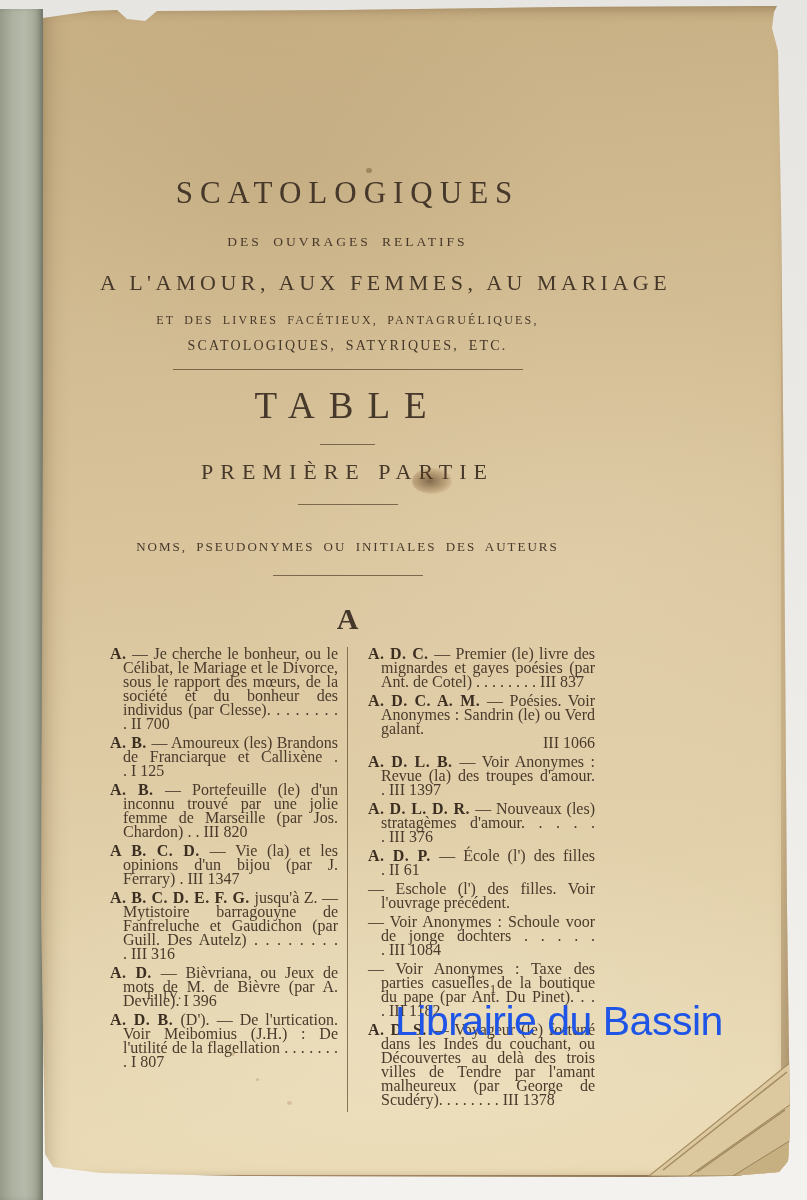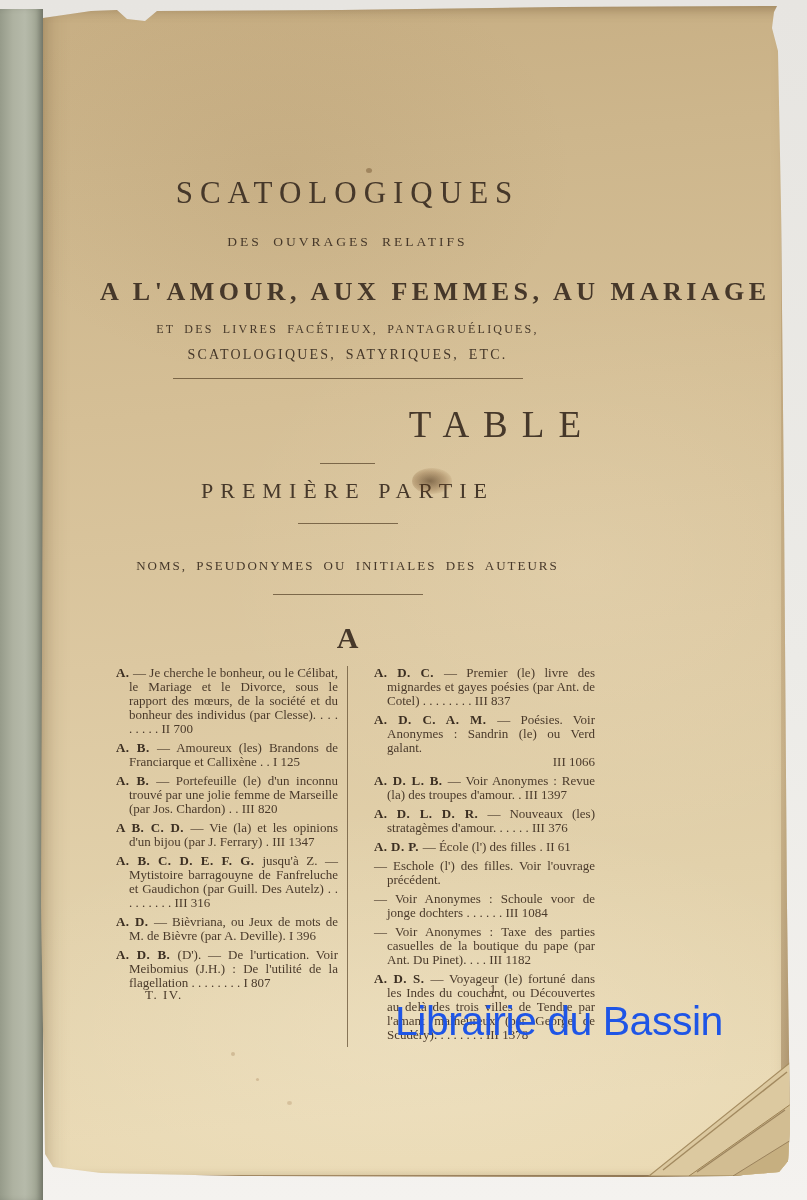--- a/index.html
+++ b/index.html
@@ -52,39 +52,39 @@
   }
   .dogear { position: absolute; right: 0; bottom: 3px; }
 
   
   .content {
     position: absolute; left: 59px; top: 170px; width: 495px;
     text-align: center; color: #46382a;
   }
   .title    { font-size: 31px; font-weight: normal; letter-spacing: 7px; line-height: 34px; }
   .sub1     { margin-top: 24px; font-size: 13.5px; letter-spacing: 3px; word-spacing: 5px; line-height: 15px; }
-  .sub2     { margin-top: 28px; font-size: 26px; font-weight: bold; letter-spacing: 4.5px; line-height: 29px; white-space: nowrap; }
+  .sub2     { margin-top: 19px; font-size: 22px; font-weight: normal; letter-spacing: 4.5px; line-height: 29px; white-space: nowrap; }
   .sub3     { margin-top: 16px; font-size: 12px; letter-spacing: 2.2px; word-spacing: 4px; line-height: 14px; }
   .sub4     { margin-top: 12px; font-size: 14px; letter-spacing: 2.2px; word-spacing: 4px; line-height: 14px; }
   .rule     { border: 0; border-top: 1.5px solid rgba(92,72,46,0.75); margin: 0 auto; }
   .rule1    { margin-top: 16px; width: 350px; }
   .rule2    { margin-top: 18px; width: 55px; }
   .rule3    { margin-top: 20px; width: 100px; }
   .rule4    { margin-top: 20px; width: 150px; }
-  .tabletitle { margin-top: 26px; font-size: 37px; font-weight: normal; letter-spacing: 14px; line-height: 40px; text-align: right; }
+  .tabletitle { margin-top: 16px; font-size: 37px; font-weight: normal; letter-spacing: 14px; line-height: 40px; }
   .parttitle  { margin-top: 14px; font-size: 22px; font-weight: normal; letter-spacing: 7px; line-height: 25px; }
   .sectiontitle { margin-top: 34px; font-size: 13px; letter-spacing: 2px; word-spacing: 4px; line-height: 16px; }
   .letter   { margin-top: 26px; font-size: 30px; font-weight: bold; line-height: 33px; }
 
   .columns { margin-top: 12px; display: flex; justify-content: space-between; text-align: left; }
   .col { width: 238px; }
   .col-right { width: 248px; border-left: 1px solid rgba(92,72,46,0.70); padding-left: 10px; }
   .entry {
-    margin: 0 0 5px 16px; text-indent: -13px; padding-left: 13px;
-    font-size: 13px; line-height: 14px; text-align: justify; color: #4a3a2b; font-family: Liberation Serif, serif;
+    margin: 0 0 5px 10px; text-indent: -13px; padding-left: 13px;
+    font-size: 16px; line-height: 14px; text-align: justify; color: #4a3a2b; font-family: Liberation Serif, serif;
   }
   .lbl { font-weight: bold; letter-spacing: 0.4px; color: #3c2f22; }
   .ref { white-space: nowrap; }
   .refline { display: block; text-align: right; }
 
   .footer-vol  { position: absolute; left: 104px; top: 981px; font-size: 13px; letter-spacing: 1.5px; color: #4a3a2b; }
   .footer-page { position: absolute; left: 442px; top: 975px; width: 20px; text-align: center; font-size: 13px; color: #4a3a2b; }
 
   
   .stain1 {

